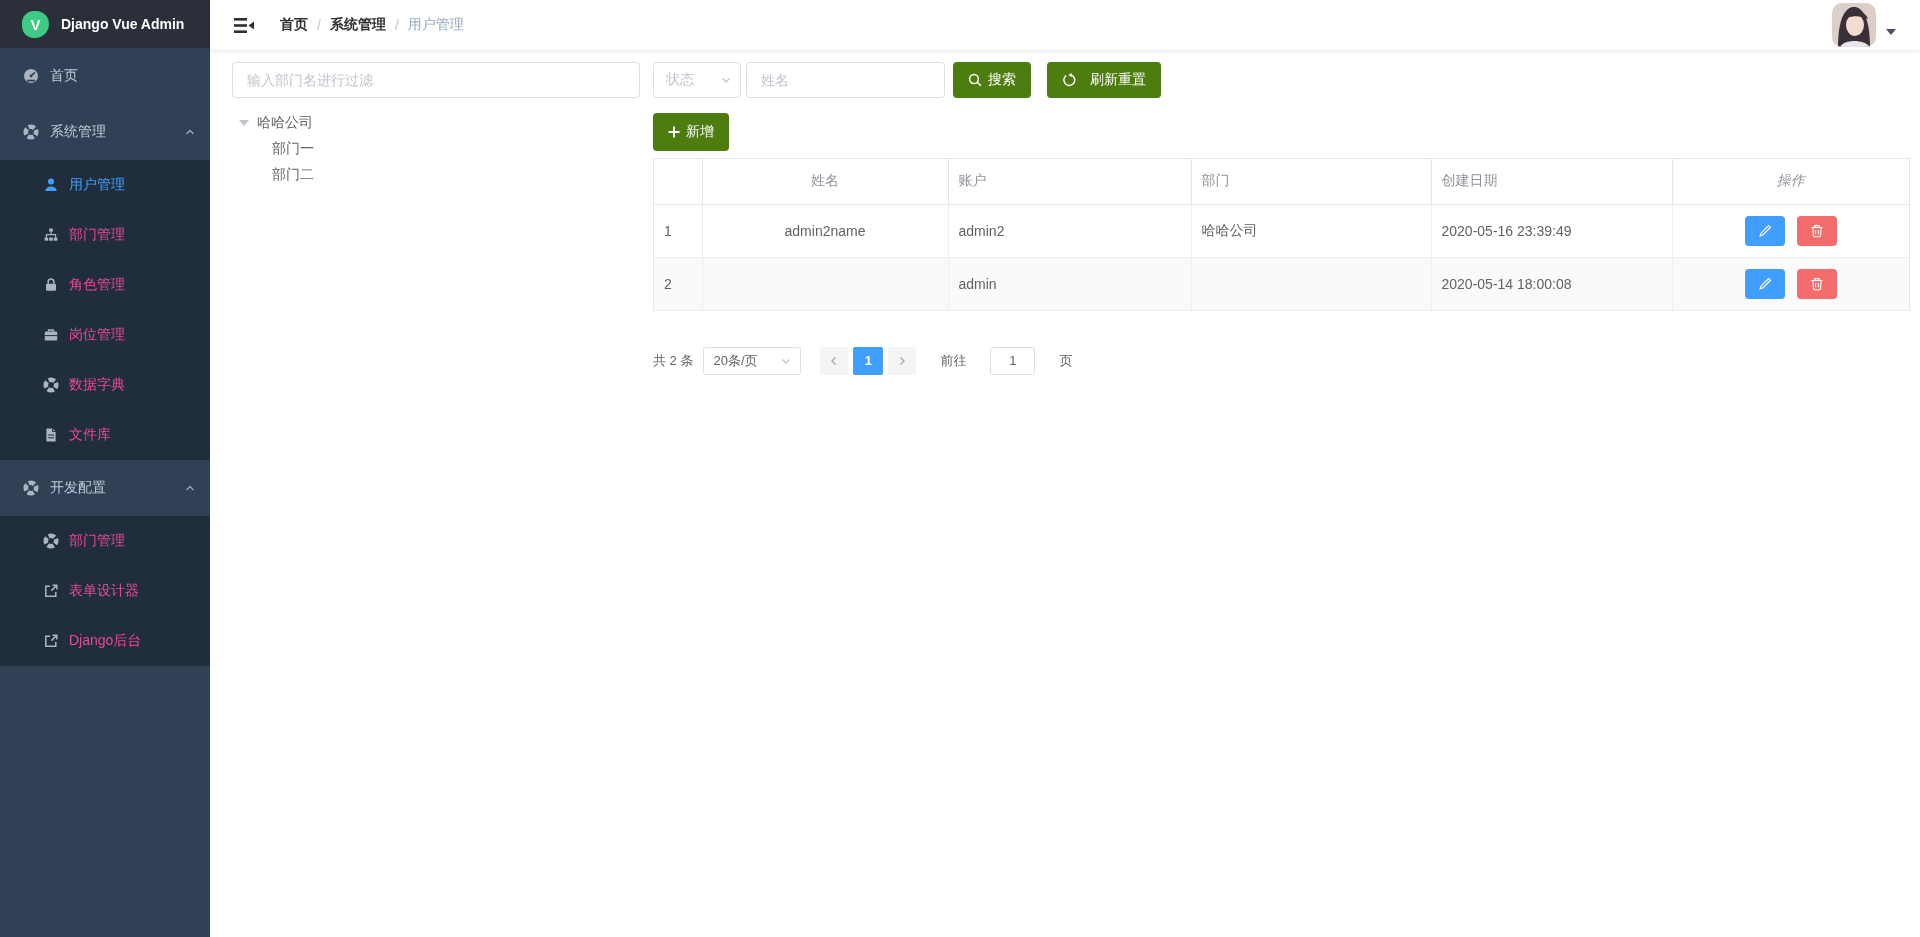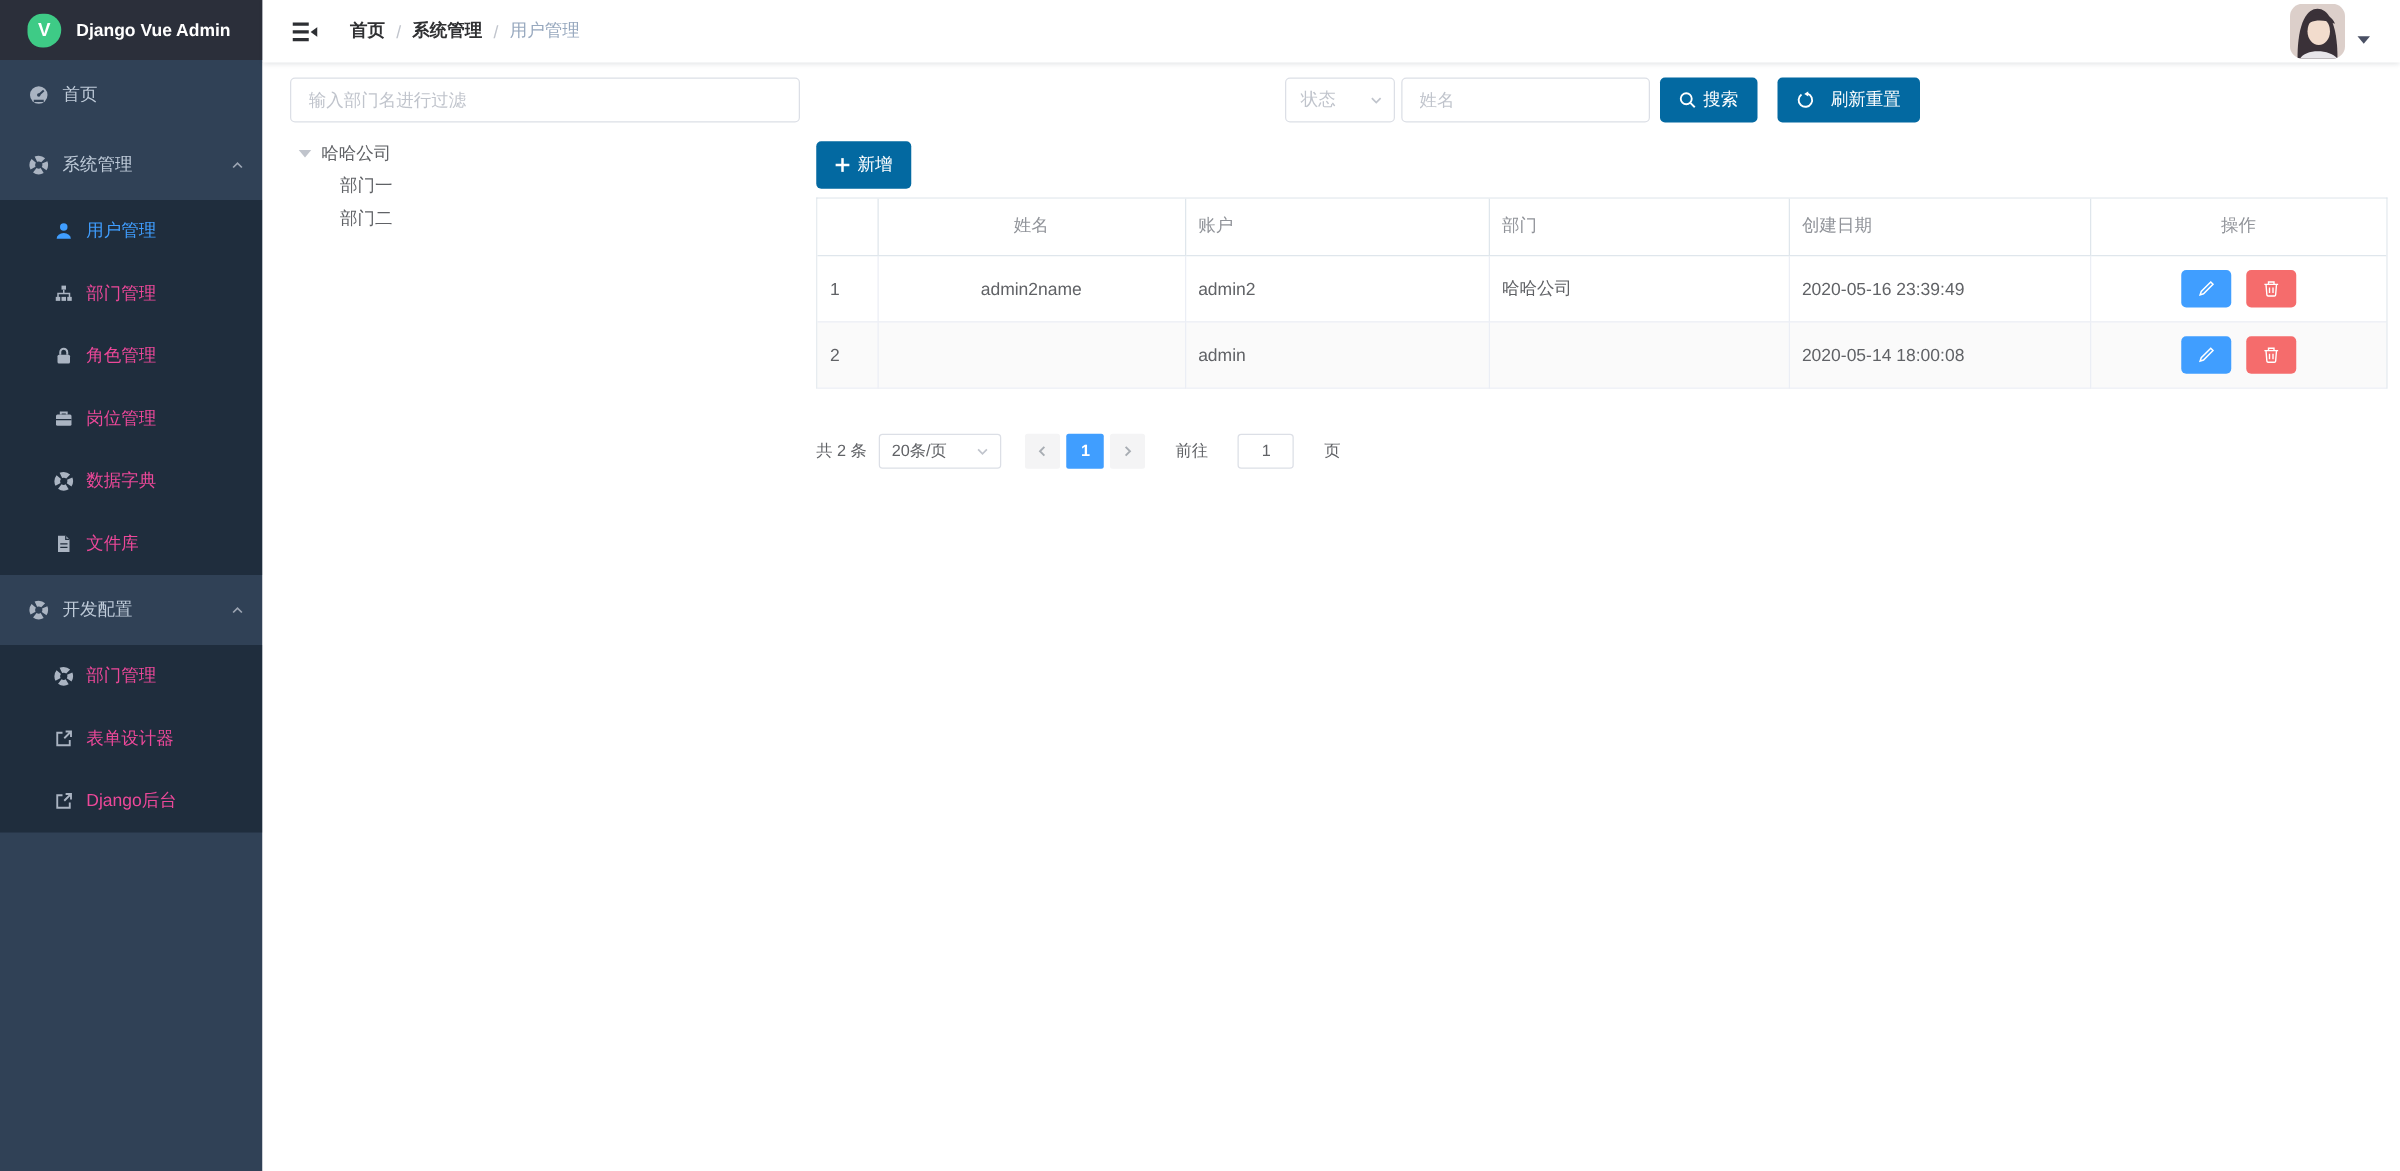--- a/index.html
+++ b/index.html
@@ -42,39 +42,39 @@
   .left-panel { width:408px; flex:0 0 408px; }
   .filter-input { width:100%; height:36px; border:1px solid #dcdfe6; border-radius:4px; padding:0 14px; font-size:14px; color:#606266; outline:none; font-family:inherit; }
   .filter-input::placeholder { color:#c0c4cc; }
   .tree { margin-top:12px; }
   .tree-node { height:26px; display:flex; align-items:center; cursor:pointer; color:#606266; }
   .tree-node .caret { width:0; height:0; border-left:5px solid transparent; border-right:5px solid transparent; border-top:6px solid #c0c4cc; margin:0 8px 0 7px; }
   .tree-node.child { padding-left:40px; }
 
   
   .right-panel { flex:1; min-width:0; }
-  .filter-row { display:flex; align-items:center;justify-content:center; }
+  .filter-row { display:flex; align-items:center; }
   .select { height:36px; border:1px solid #dcdfe6; border-radius:4px; background:#fff; display:flex; align-items:center; padding:0 8px 0 12px; color:#c0c4cc; cursor:pointer; }
   .status-select { width:88px; }
   .select .chev { margin-left:auto; }
   .name-input { width:199px; height:36px; border:1px solid #dcdfe6; border-radius:4px; padding:0 14px; margin-left:5px; font-size:14px; color:#606266; outline:none; font-family:inherit; }
   .name-input::placeholder { color:#c0c4cc; }
-  .btn { display:inline-flex; align-items:center; justify-content:center; gap:6px; height:36px; padding:0 15px; border:none; border-radius:4px; background:#0369a1; color:#fff; font-size:14px; cursor:pointer; font-family:inherit; }
+  .btn { display:inline-flex; align-items:center; justify-content:center; gap:6px; height:36px; padding:0 15px; border:none; border-radius:4px; background:#4d7c0f; color:#fff; font-size:14px; cursor:pointer; font-family:inherit; }
   .btn-search { margin-left:8px; }
   .btn-reset { margin-left:16px;gap:14px; }
   .btn-add { margin:15px 0 7px; height:38px; }
 
   
   .table-wrap { border:1px solid #dfe6ec; border-bottom:none; }
   table { width:100%; border-collapse:collapse; table-layout:fixed; font-size:14px; }
   col.c-idx{width:48px} col.c-name{width:246px} col.c-acc{width:243px} col.c-dept{width:240px} col.c-date{width:241px}
   th { height:45px; color:#909399; font-weight:500; border-right:1px solid #dfe6ec; border-bottom:1px solid #dfe6ec; text-align:left; padding:0 10px; background:#fff; }
   td { height:53px; color:#606266; border-right:1px solid #ebeef5; border-bottom:1px solid #ebeef5; padding:0 10px; background:#fff; }
   tr.striped td { background:#fafafa; }
-  th:last-child, td:last-child { border-right:none; }
+  th:last-child, td:last-child { border-right:none;font-style:italic; }
   .ta-c { text-align:center; }
   .op-cell { text-align:center; }
   .btn-mini { display:inline-flex; align-items:center; justify-content:center; width:40px; height:30px; border:none; border-radius:4px; cursor:pointer; vertical-align:middle; }
   .btn-edit { background:#409eff; margin-right:12px; }
   .btn-del { background:#f56c6c; }
 
   
   .pagination { margin-top:36px; display:flex; align-items:center; color:#606266; font-size:13px; }
   .pg-total { margin-right:10px; }
   .pg-size { width:98px; height:28px; border:1px solid #dcdfe6; border-radius:3px; display:flex; align-items:center; justify-content:center; gap:22px; color:#606266; cursor:pointer; background:#fff; }

